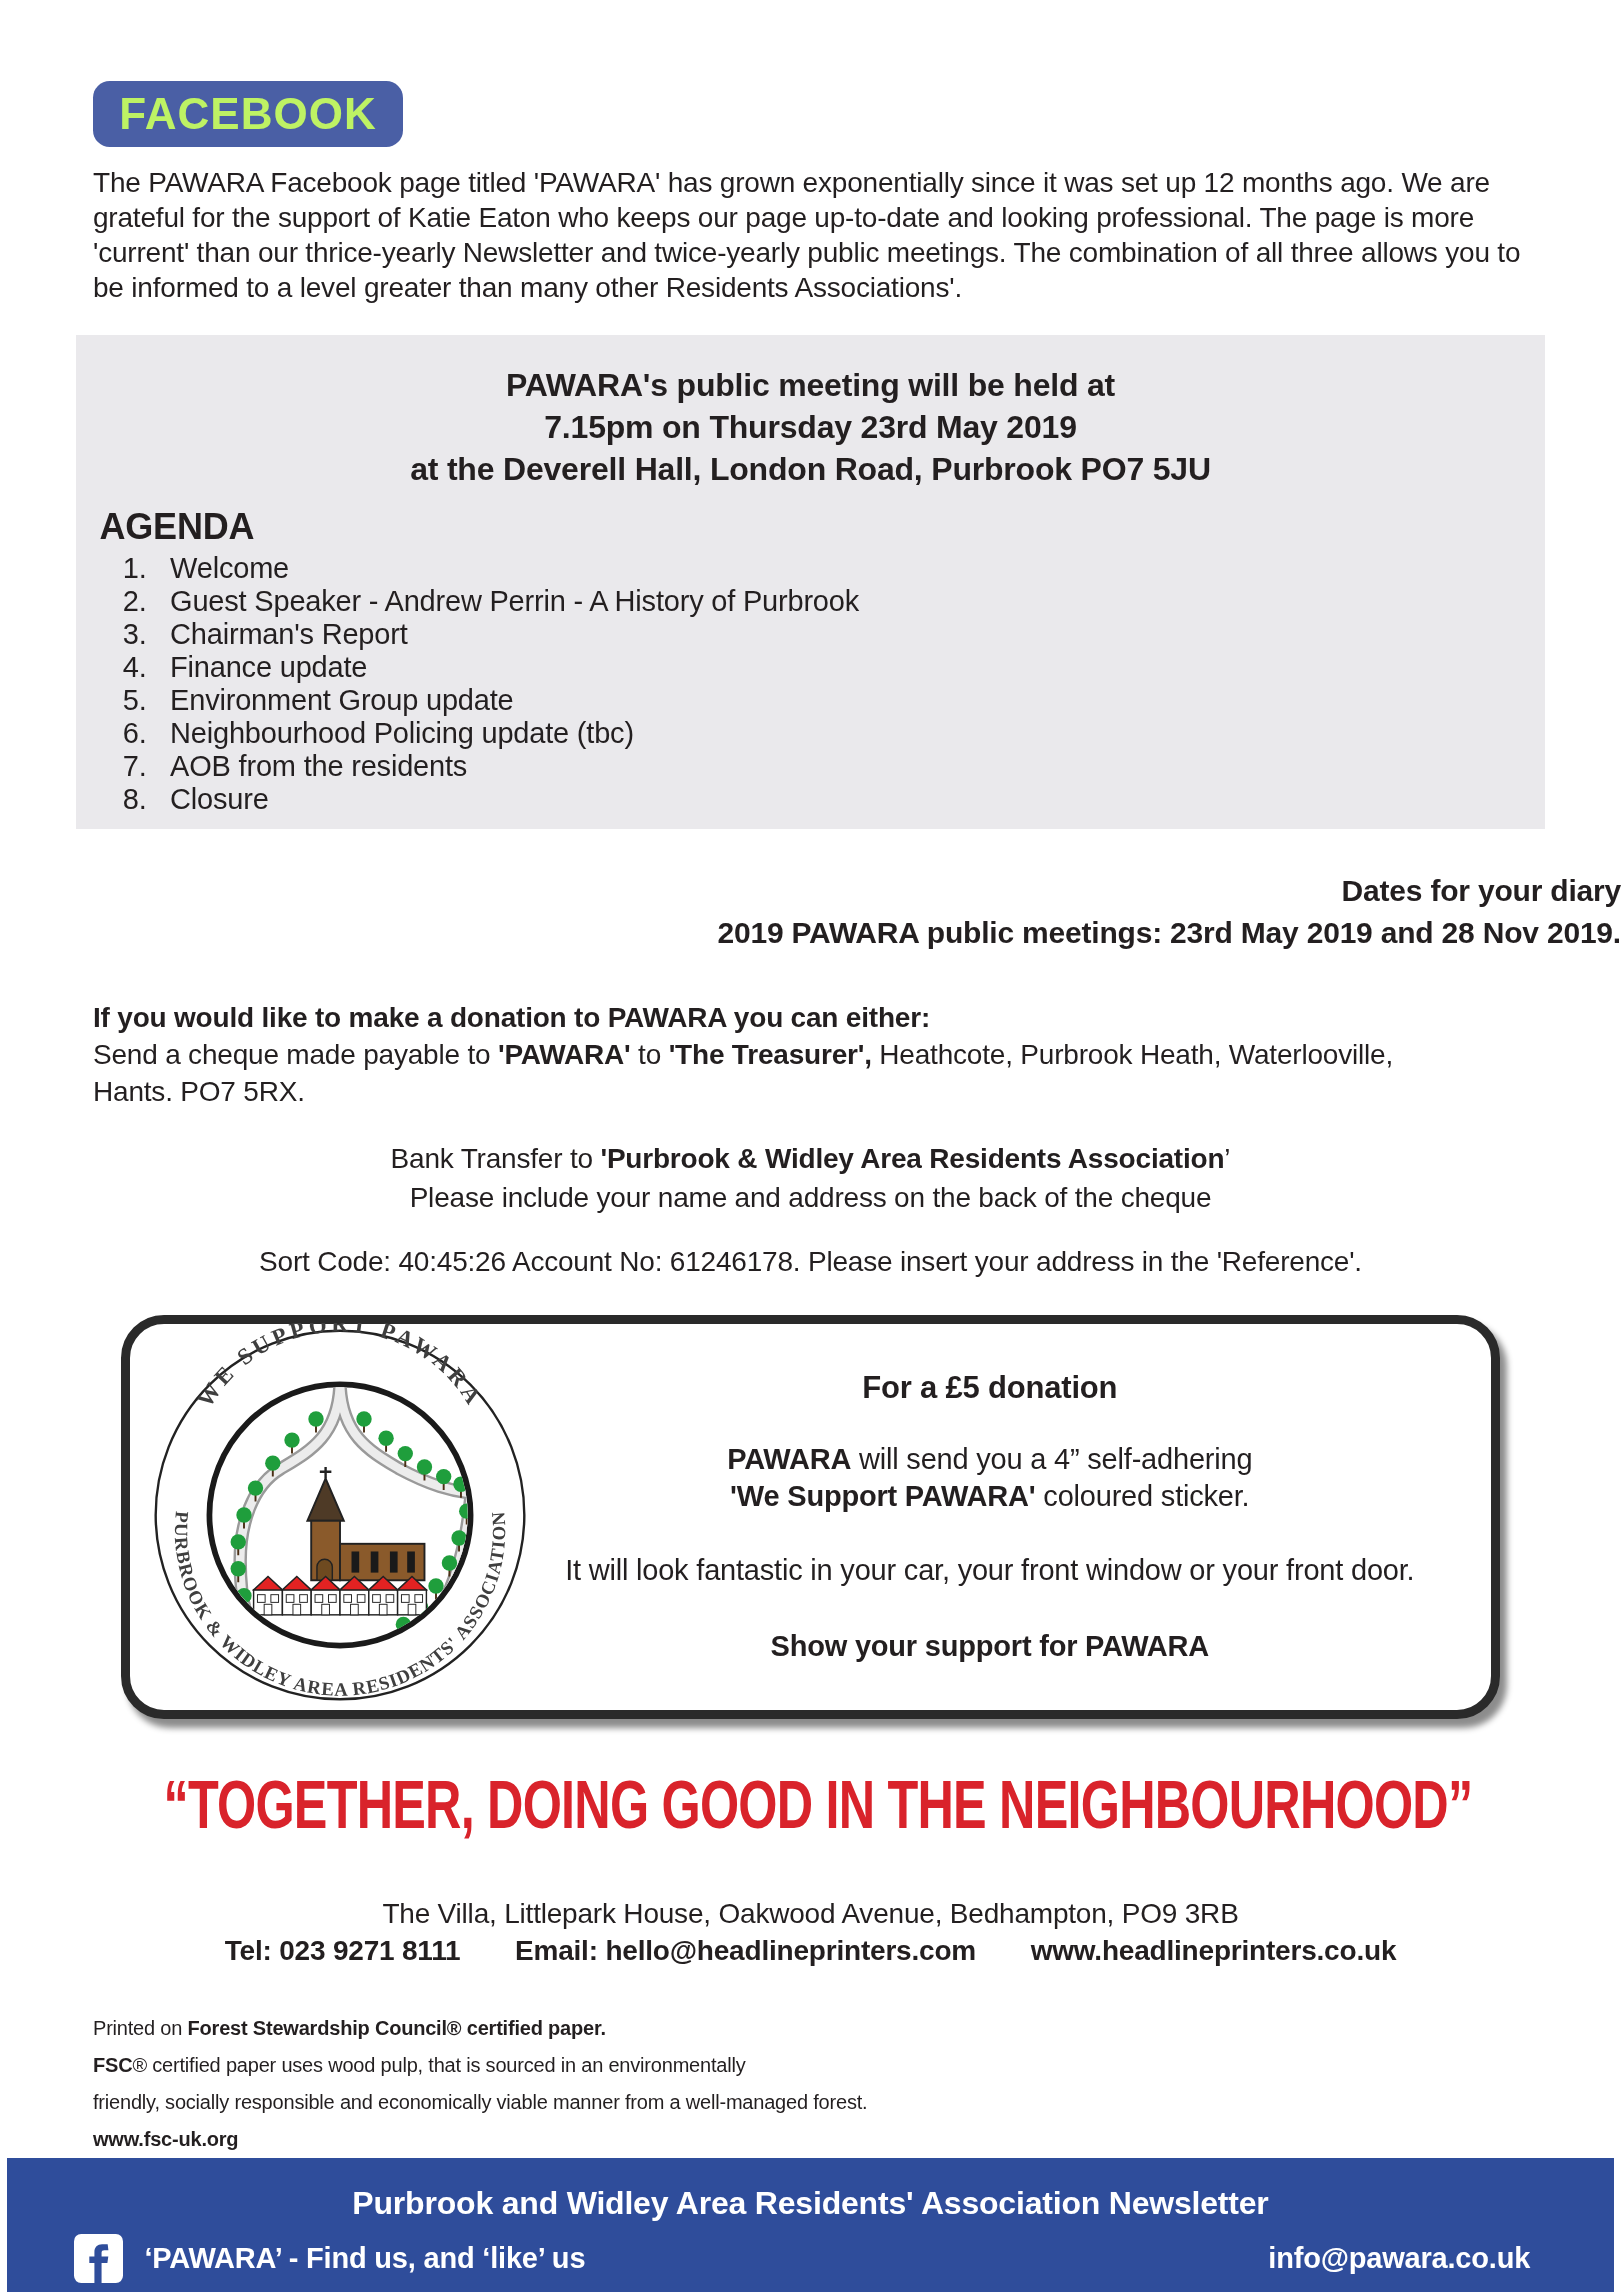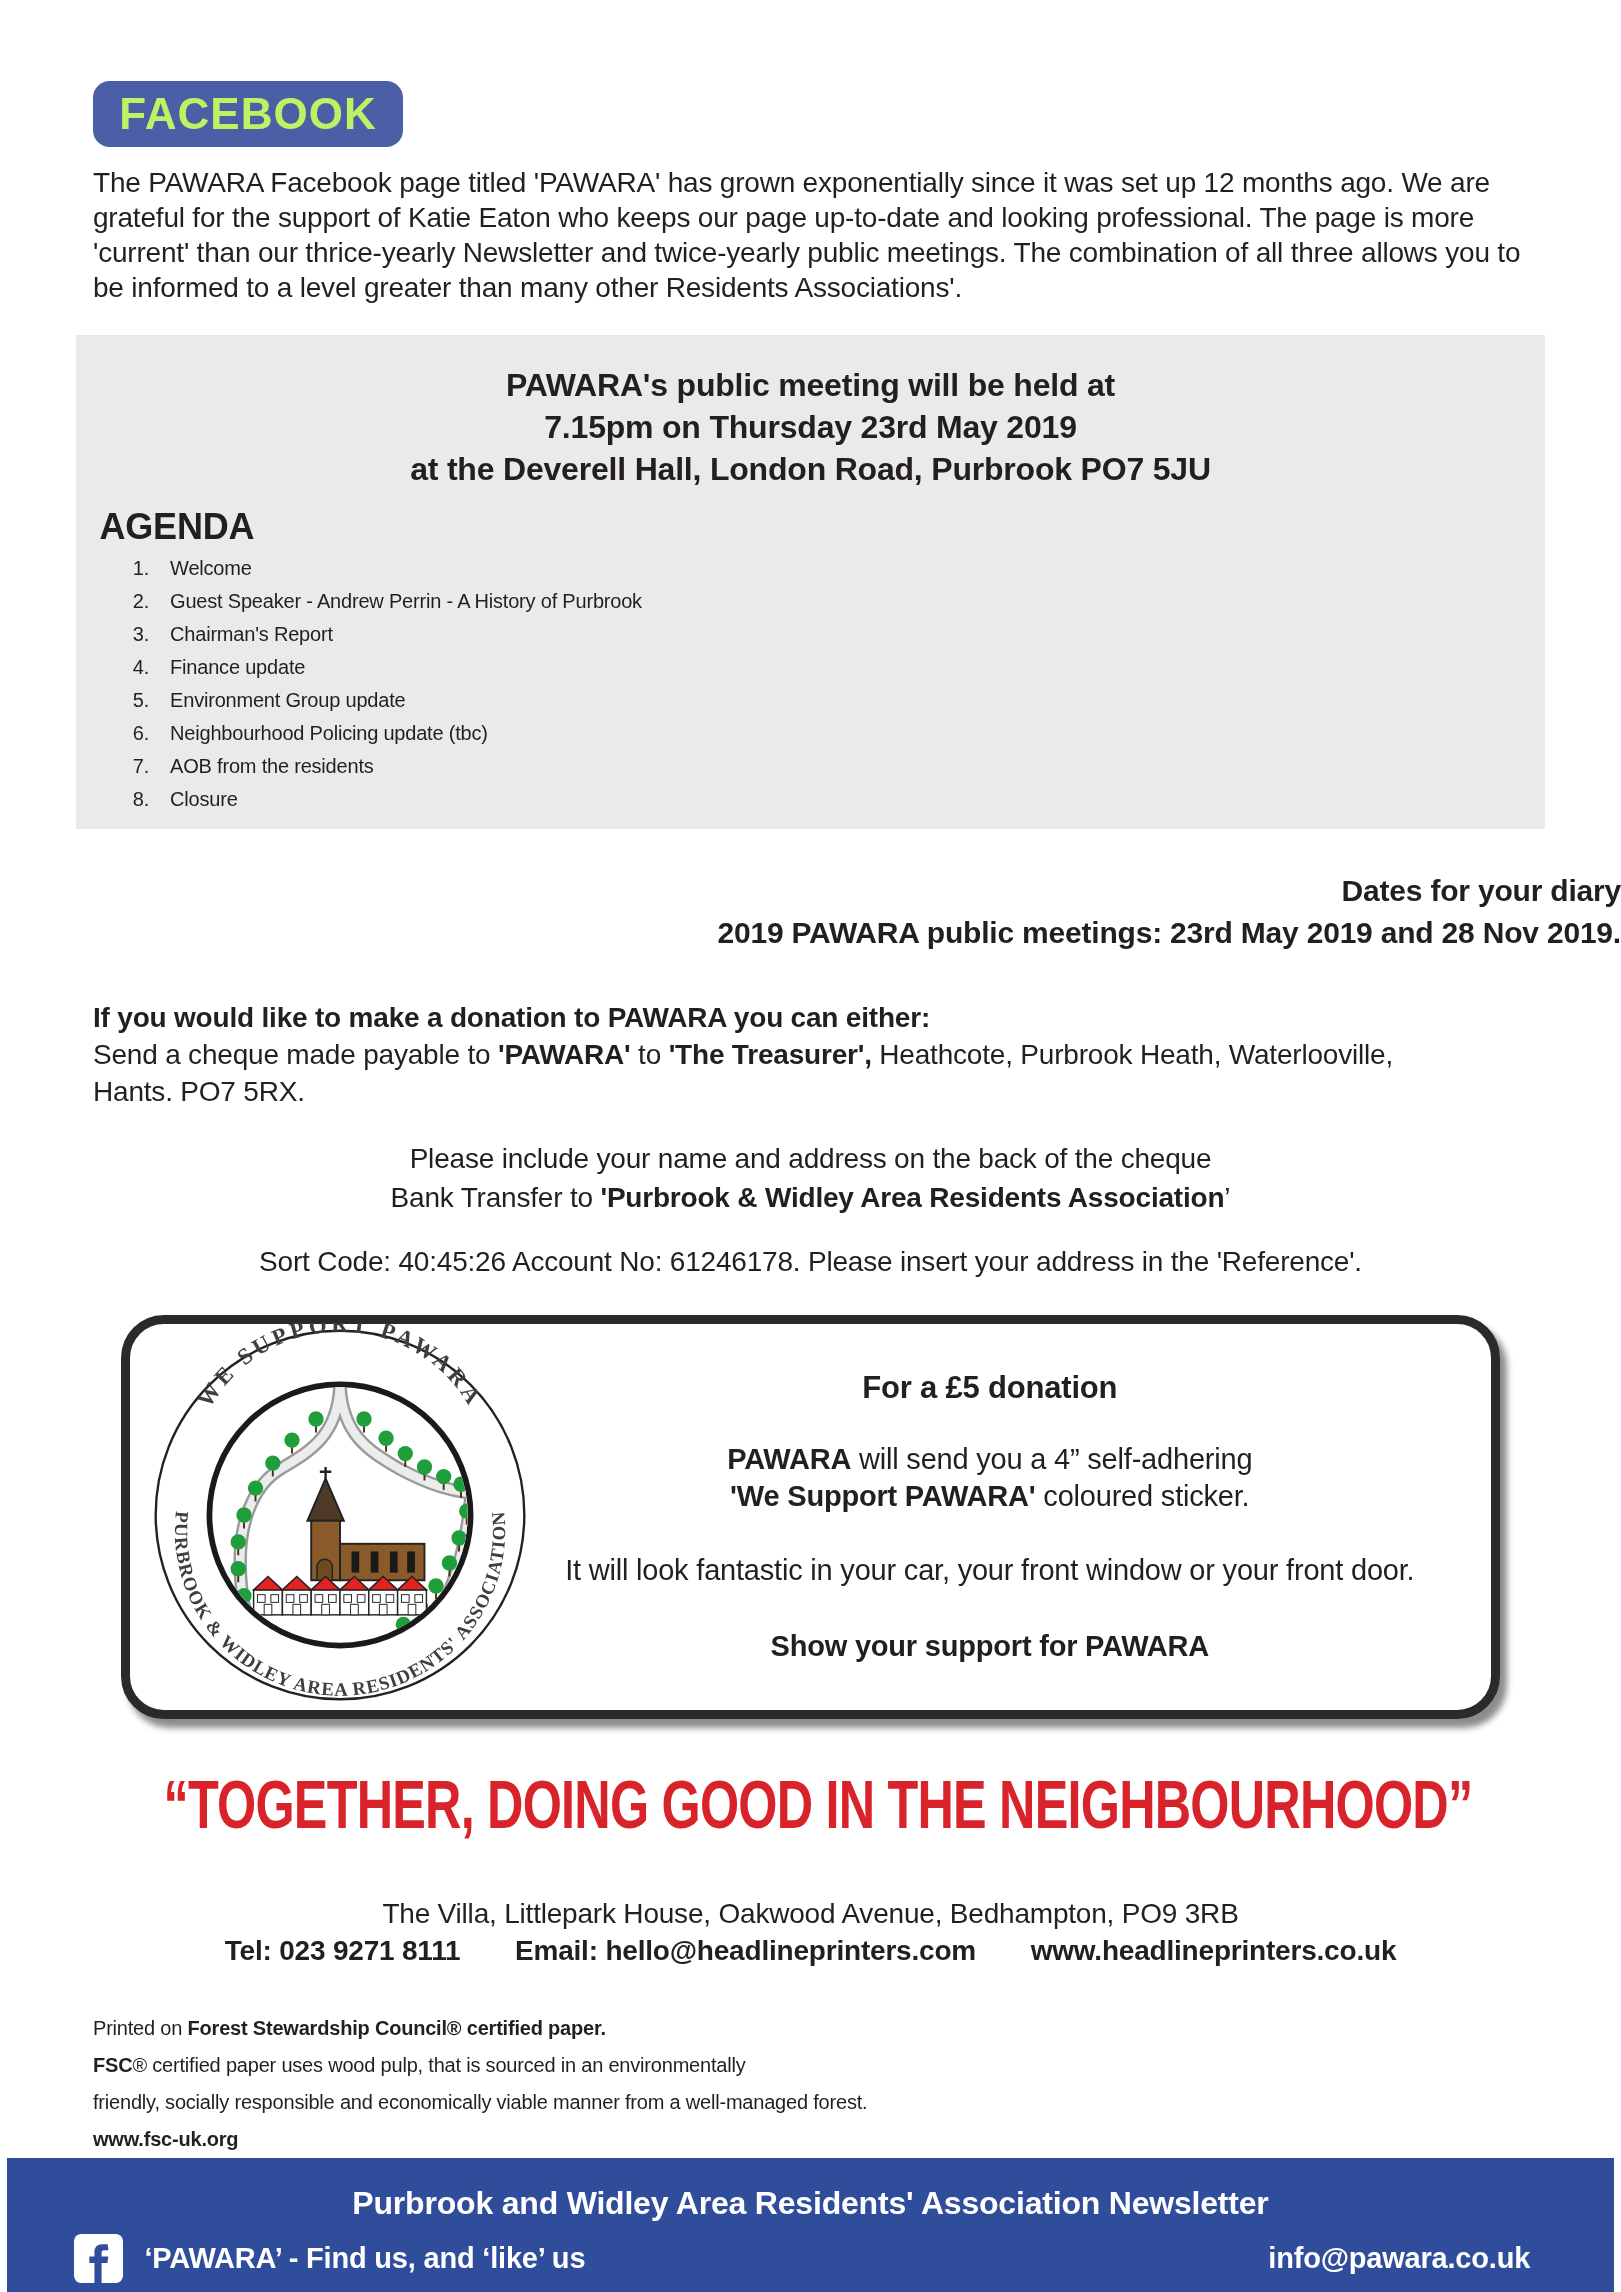--- a/index.html
+++ b/index.html
@@ -30,21 +30,21 @@
   }
 
   
   .grey-box {
     margin:30px 76px 0 76px;
     background:var(--grey-box);
     padding:29px 23.5px 13.7px 23.5px;
   }
   .meeting-title { text-align:center; font-weight:bold; font-size:32px; line-height:42px; }
   .agenda-heading { font-size:36px; font-weight:bold; margin:15.7px 0 3.9px 0; }
-  .agenda-list { font-size:20px; line-height:33px; margin-left:3.9px; padding-left:51px; }
+  .agenda-list { font-size:29px; line-height:33px; margin-left:3.9px; padding-left:51px; }
   .agenda-list li { padding-left:15.7px; }
 
   
   .diary { margin-top:41px; text-align:right; font-weight:bold; font-size:30px; line-height:42px; }
 
   
   .donation { margin:45px 93px 0 93px; text-align:left; font-size:28px; line-height:37px; }
   .donation .bold-head { font-weight:bold; }
   b, .b { font-weight:bold; }
 
@@ -140,22 +140,22 @@
     <div>2019 PAWARA public meetings:  23rd May 2019 and 28 Nov 2019.</div>
   </div>
 
   <div class="donation">
     <div class="bold-head">If you would like to make a donation to PAWARA you can either:</div>
     <div><span>Send a cheque made payable to </span><b>'PAWARA'</b><span> to </span><b>'The Treasurer',</b><span> Heathcote, Purbrook Heath, Waterlooville,</span></div>
     <div>Hants. PO7 5RX.</div>
   </div>
 
   <div class="include-block">
+    <div><span>Bank Transfer to </span><b>'Purbrook &amp; Widley Area Residents Association</b><span>’</span></div>
     <div>Please include your name and address on the back of the cheque</div>
-    <div><span>Bank Transfer to </span><b>'Purbrook &amp; Widley Area Residents Association</b><span>’</span></div>
   </div>
 
   <div class="sort-line">Sort Code: 40:45:26 Account No: 61246178. Please insert your address in the 'Reference'.</div>
 
   <div class="sticker-box">
     <div class="logo-wrap">
       <svg width="384" height="384" viewBox="0 0 400 400">
         <defs>
           <clipPath id="innerClip">
               <circle cx="200" cy="200" r="133"></circle>

